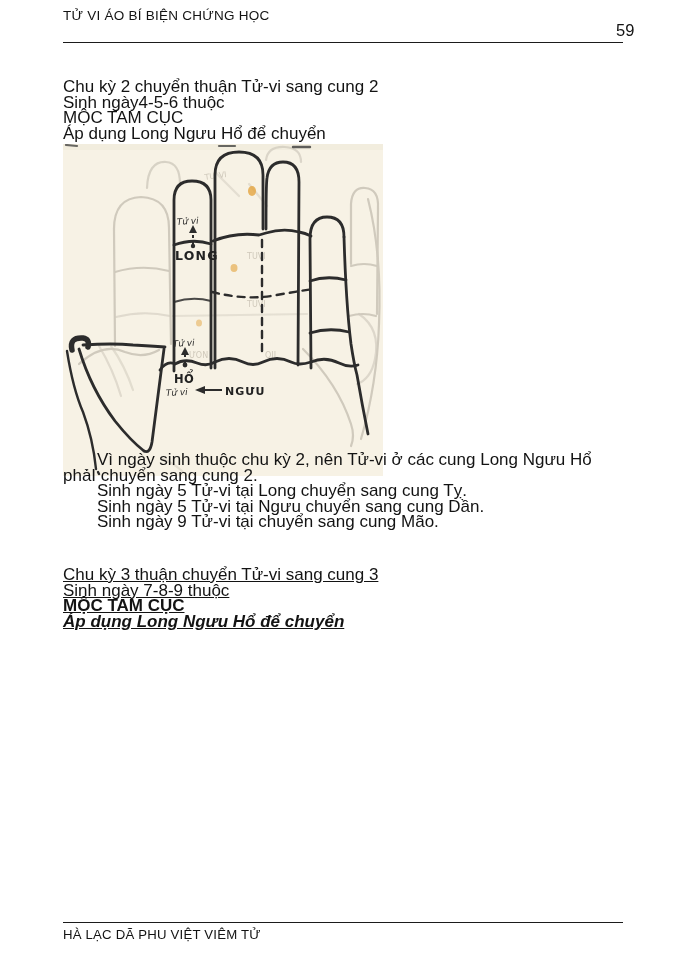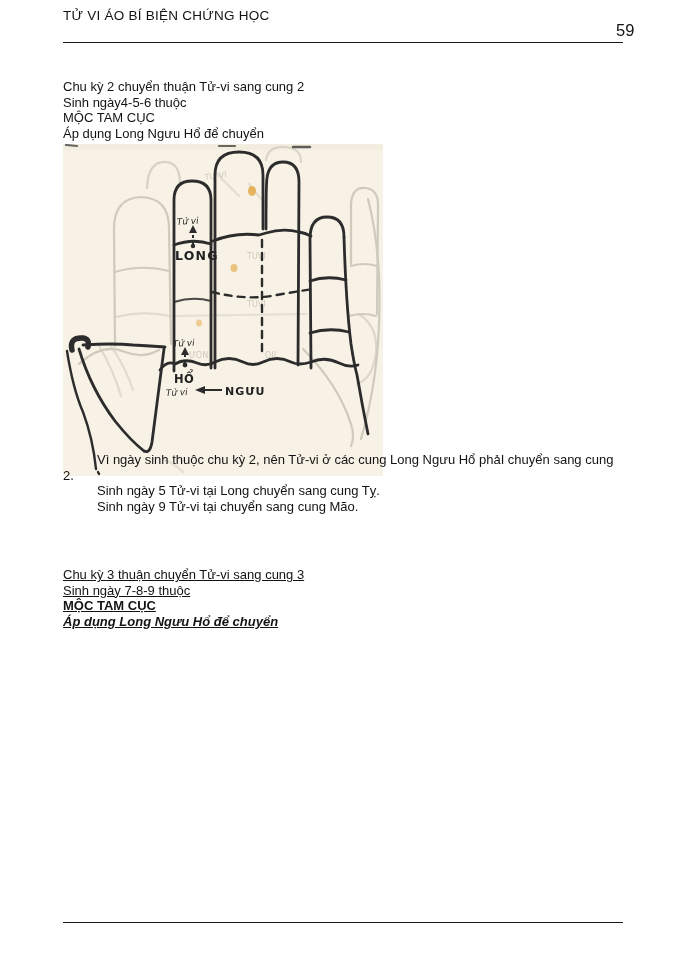--- a/index.html
+++ b/index.html
@@ -9,21 +9,21 @@
     -webkit-font-smoothing:antialiased;
   }
   .page{position:absolute;inset:0;overflow:hidden;}
 
   
   .header-title{position:absolute;left:63px;top:8px;font-size:13.5px;letter-spacing:.25px;}
   .page-number{position:absolute;top:21px;left:600px;font-family:Liberation Sans, sans-serif;font-size:16.5px;margin-left:16px;}
   .header-rule{position:absolute;left:63px;top:42px;width:560px;height:1.4px;background:#1b1b1b;}
 
   
-  .tblock{position:absolute;left:63px;width:560px;font-size:13px;line-height:15.6px;}
+  .tblock{position:absolute;left:63px;width:560px;font-size:17px;line-height:15.6px;}
   .tblock .ln{white-space:pre;}
   .indent{padding-left:34px;}
   .para{text-indent:34px;white-space:normal;}
   .b{font-weight:bold;}
   .bi{font-weight:bold;font-style:italic;}
 
   #intro{top:79px;}
   #explain{top:452px;}
   #next-section{top:567px;text-decoration:underline;}
 
@@ -155,25 +155,27 @@
         <path d="M 159,246 L 135,246" stroke="#2c2c2c" stroke-width="2" fill="none"></path>
         <path d="M 142,242 L 132,246 L 142,250 Z" fill="#2c2c2c"></path>
         <text x="162" y="251" font-family="DejaVu Sans, sans-serif" font-size="11" font-weight="bold" letter-spacing="1" fill="#222">NGƯU</text>
       </g>
     </svg>
   </div>
 
   <div class="tblock" id="explain">
     <div class="para">Vì ngày sinh thuộc chu kỳ 2, nên Tử-vi ở các cung Long Ngưu Hổ phảI chuyển sang cung 2.</div>
     <div class="ln indent">Sinh ngày 5 Tử-vi tại Long chuyển sang cung Tỵ.</div>
+    <div class="ln indent">Sinh ngày 5 Tử-vi tại Ngưu chuyển sang cung Dần.</div>
     <div class="ln indent">Sinh ngày 9 Tử-vi tại chuyển sang cung Mão.</div>
   </div>
 
   <div class="tblock" id="next-section">
     <div class="ln">Chu kỳ 3 thuận chuyển Tử-vi sang cung 3</div>
     <div class="ln">Sinh ngày 7-8-9 thuộc</div>
     <div class="ln b">MỘC TAM CỤC</div>
     <div class="ln bi">Áp dụng Long Ngưu Hổ để chuyển</div>
   </div>
 
   <div class="footer-rule"></div>
+  <div class="footer-text">HÀ LẠC DÃ PHU VIỆT VIÊM TỬ</div>
 
 </div>
 
 </body></html>

